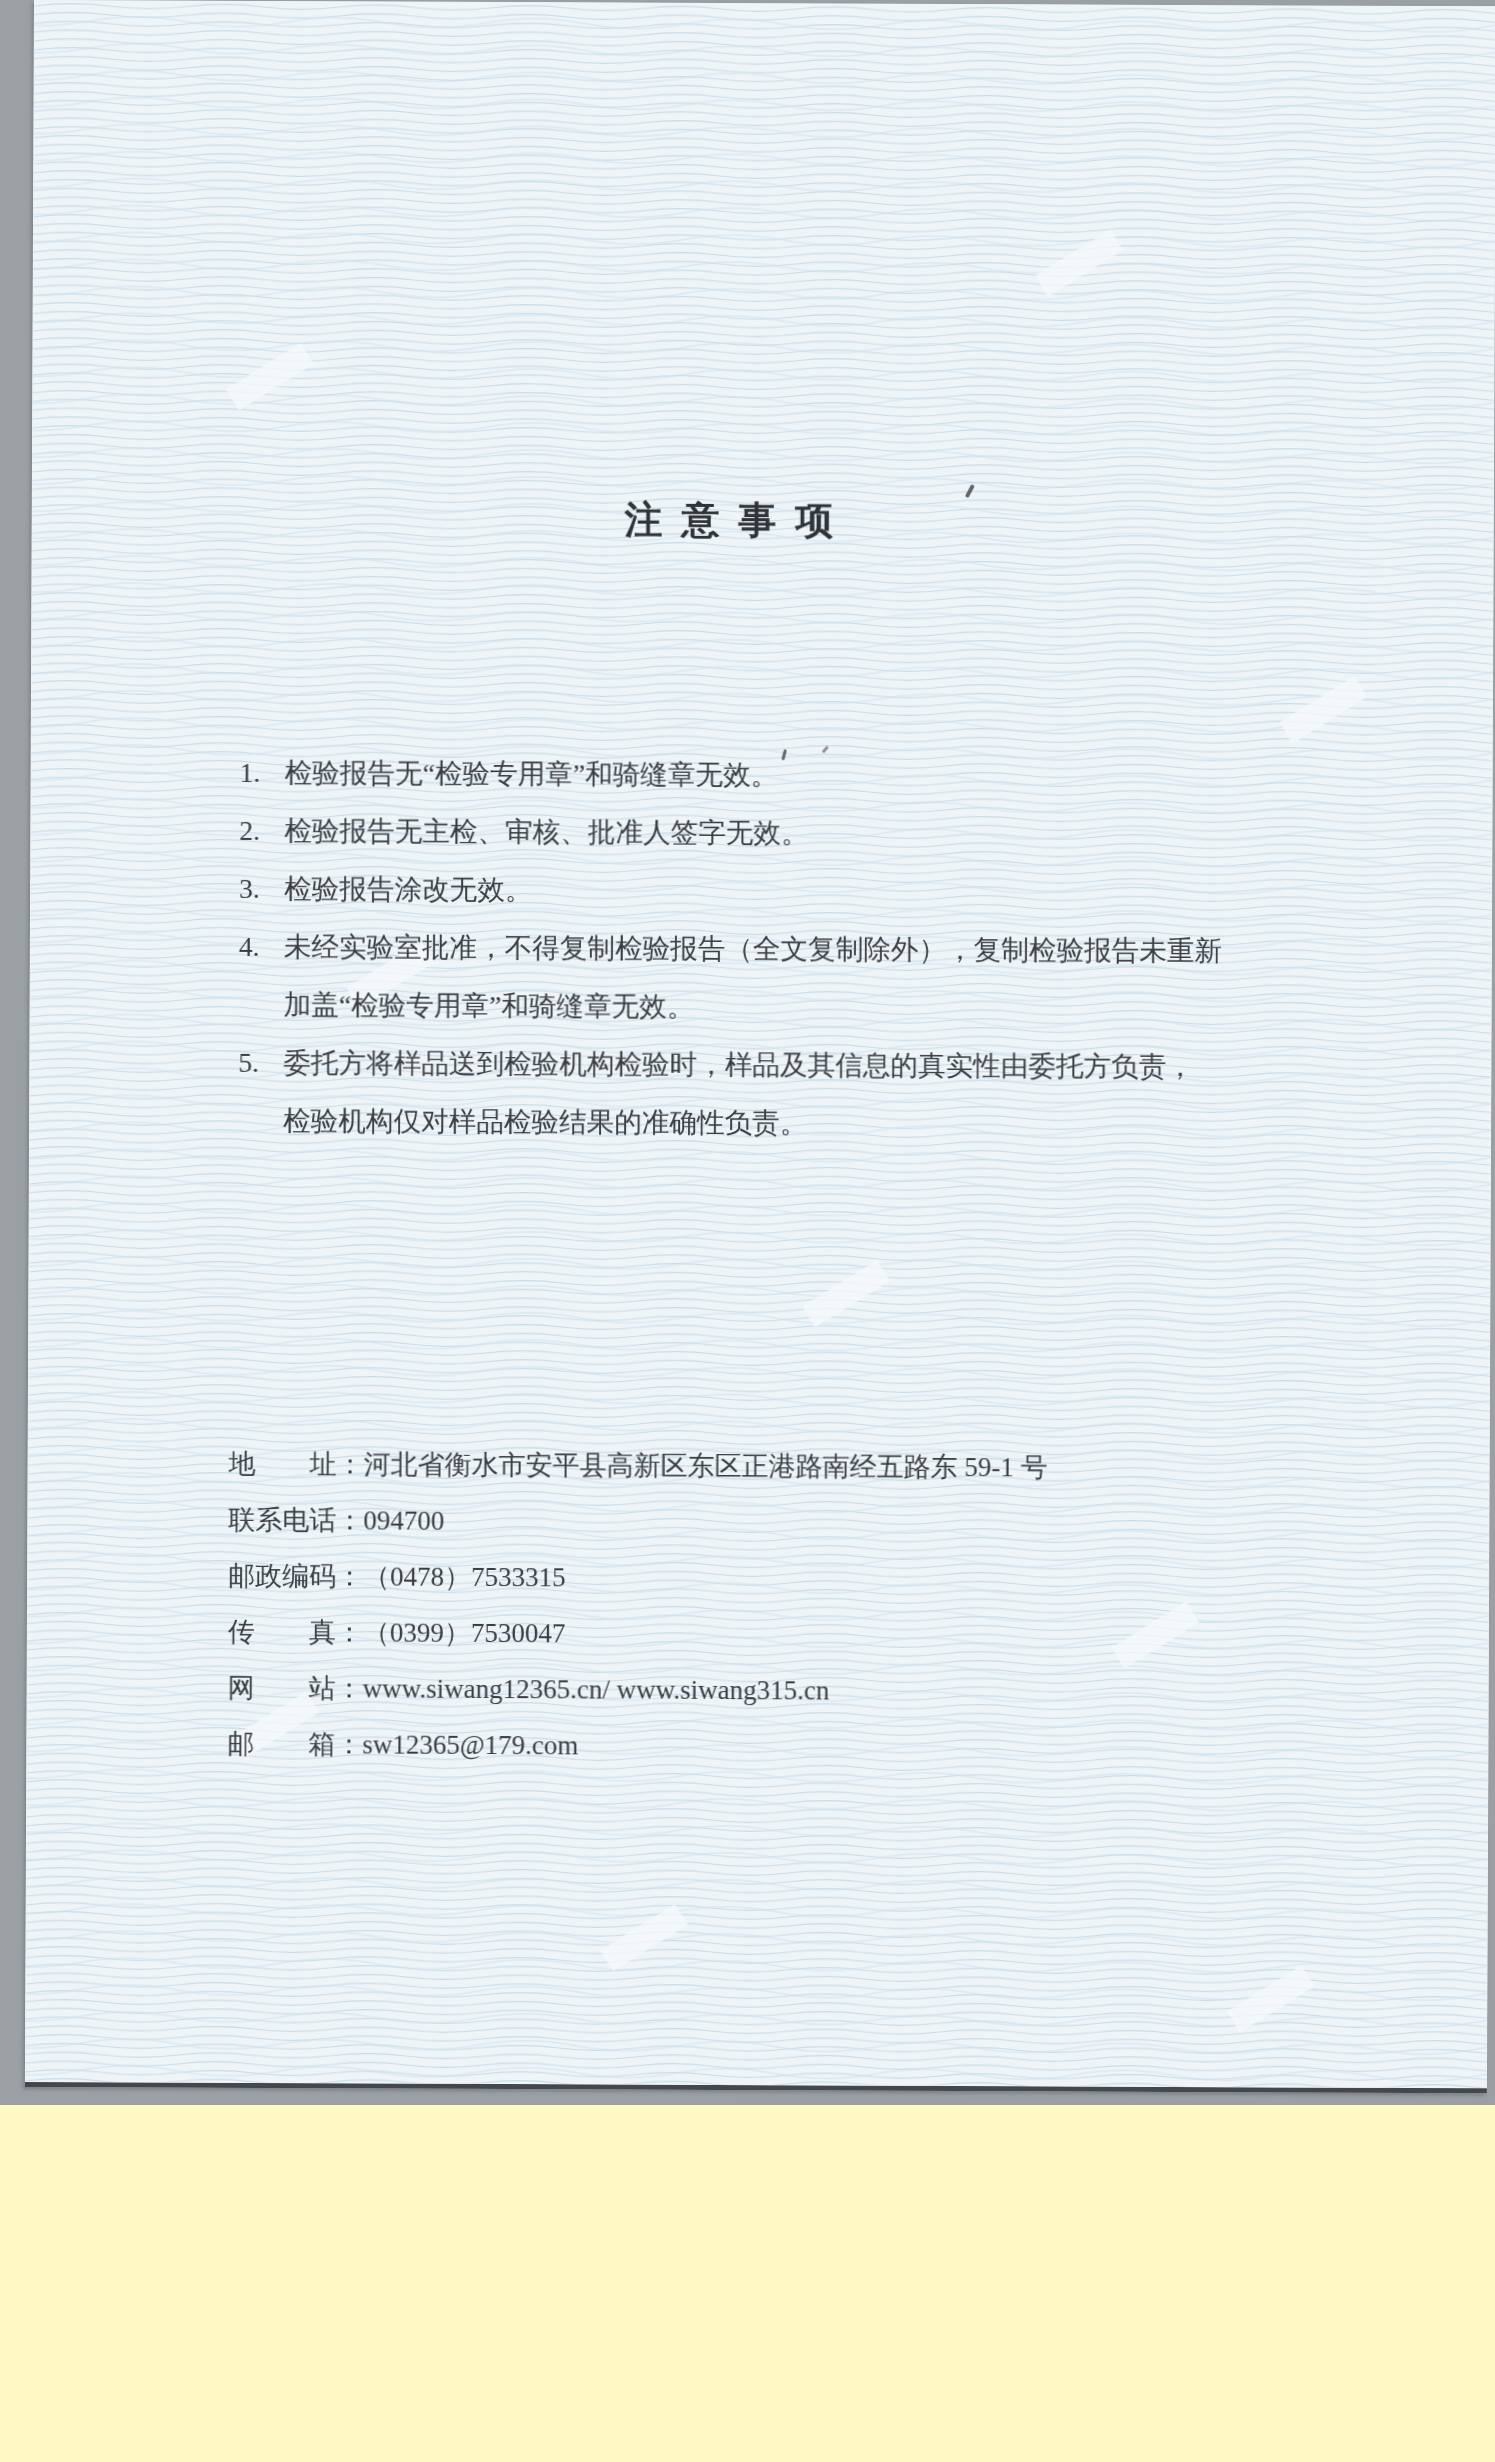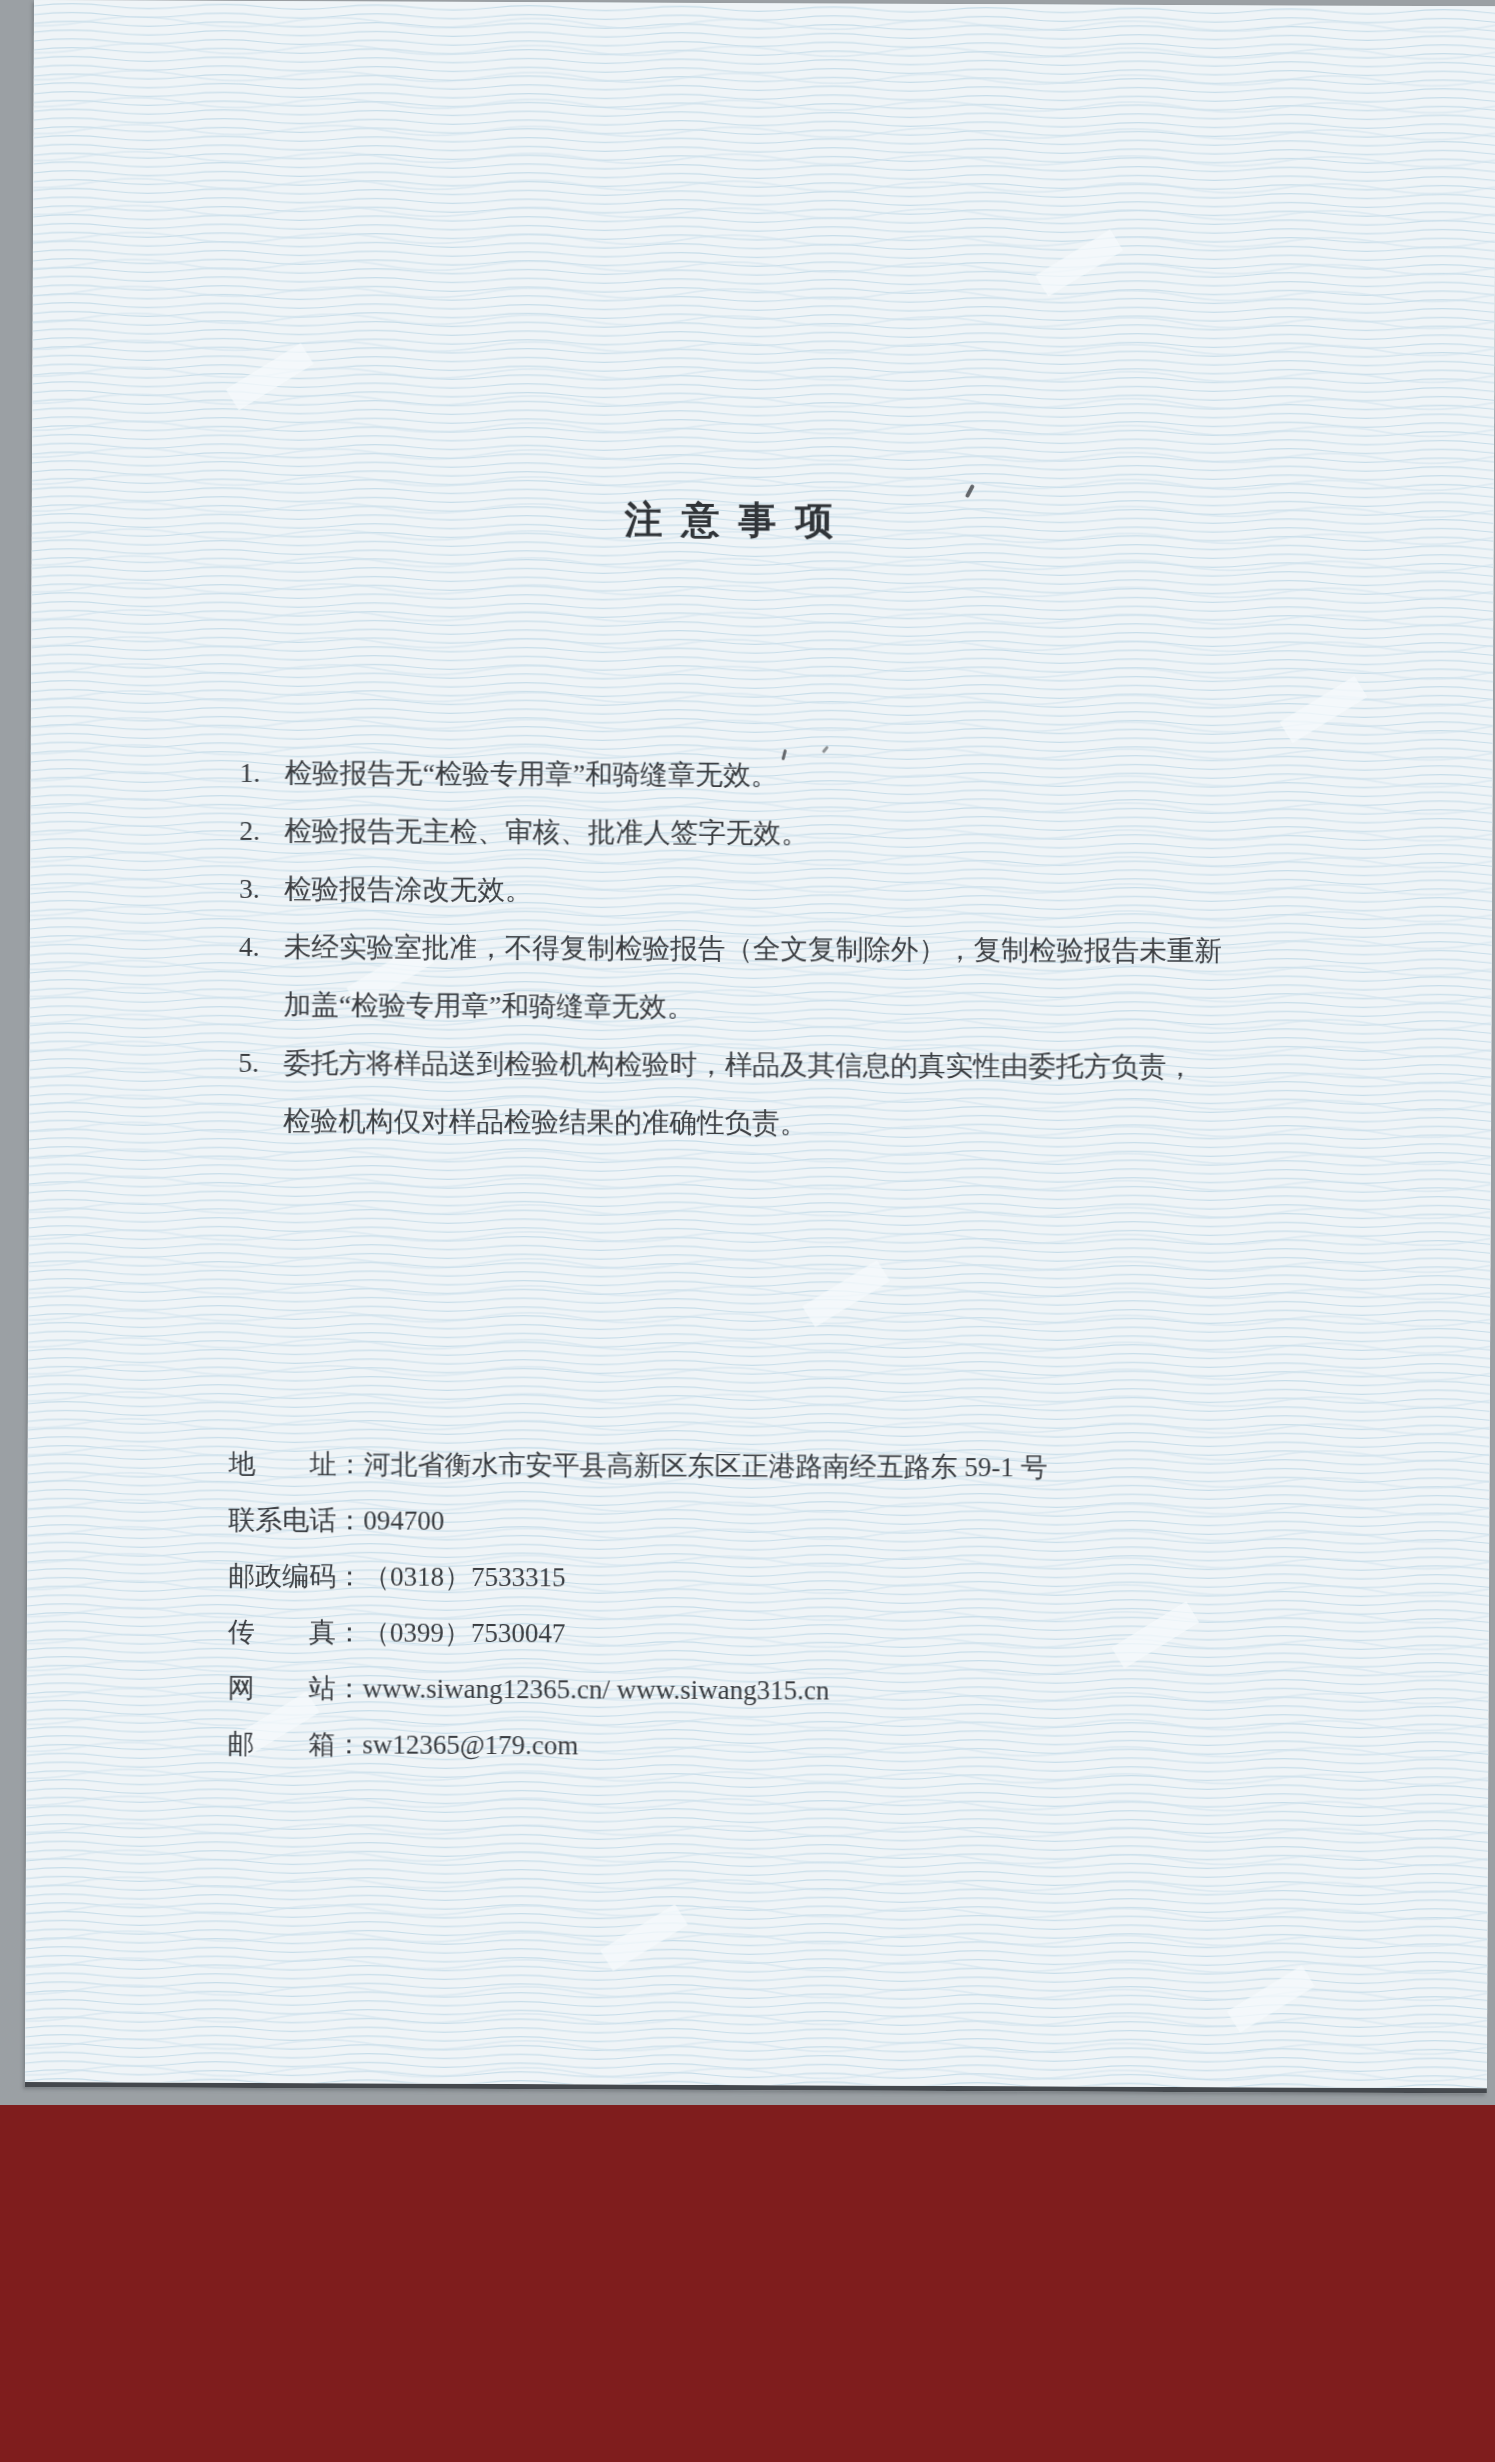--- a/index.html
+++ b/index.html
@@ -1,17 +1,17 @@
 <!DOCTYPE html>
 <html style="font-size:9.4px"><head>
 <meta charset="utf-8">
 <style>
   html,body{margin:0;padding:0;background:#ffffff;}
   .canvas{
-    position:relative;width:1495px;height:2462px;overflow:hidden;background:#7f1d1d;
+    position:relative;width:1495px;height:2462px;overflow:hidden;background:#fef9c3;
     font-family:"Liberation Serif","DejaVu Serif",serif;
   }
   .scan-bg{
     position:absolute;left:0;top:0;width:1495px;height:2105px;
     background:#9ba0a4;
   }
   .paper{
     position:absolute;left:34px;top:0;width:1462px;height:2082px;
     transform:rotate(0.25deg);transform-origin:0 0;
     background:#eff4f7;
@@ -110,21 +110,21 @@
       </div>
 
       <div class="contact">
         <div class="crow">
           <span class="clabel">地　　址：</span><span class="cvalue">河北省衡水市安平县高新区东区正港路南经五路东 59-1 号</span>
         </div>
         <div class="crow">
           <span class="clabel">联系电话：</span><span class="cvalue">094700</span>
         </div>
         <div class="crow">
-          <span class="clabel">邮政编码：</span><span class="cvalue">（0318）7533315</span>
+          <span class="clabel">邮政编码：</span><span class="cvalue">（0478）7533315</span>
         </div>
         <div class="crow">
           <span class="clabel">传　　真：</span><span class="cvalue">（0399）7530047</span>
         </div>
         <div class="crow">
           <span class="clabel">网　　站：</span><span class="cvalue">www.siwang12365.cn/ www.siwang315.cn</span>
         </div>
         <div class="crow">
           <span class="clabel">邮　　箱：</span><span class="cvalue">sw12365@179.com</span>
         </div>

